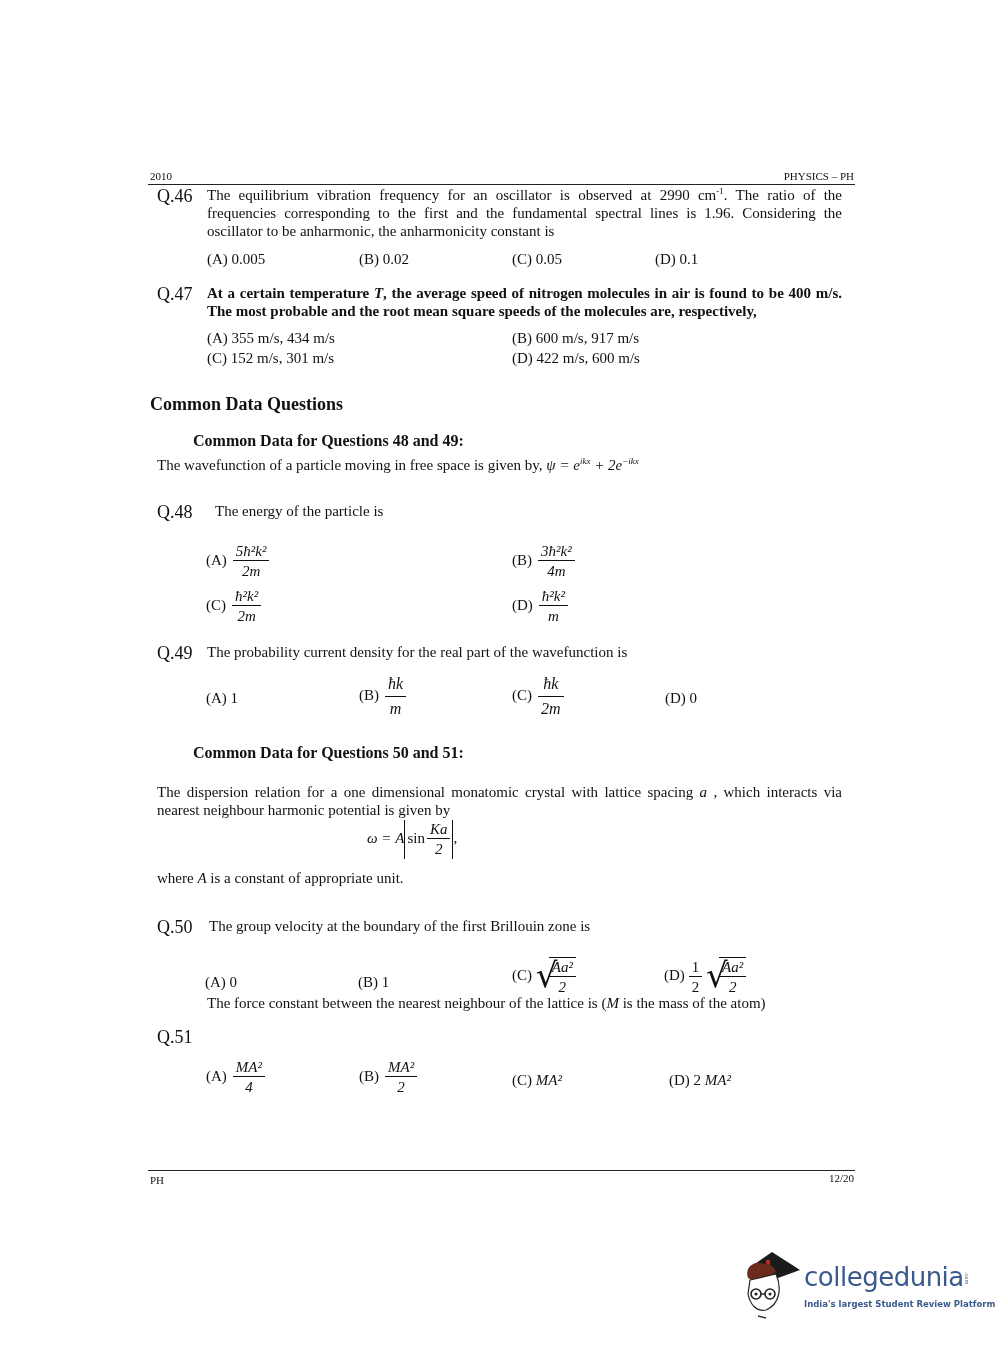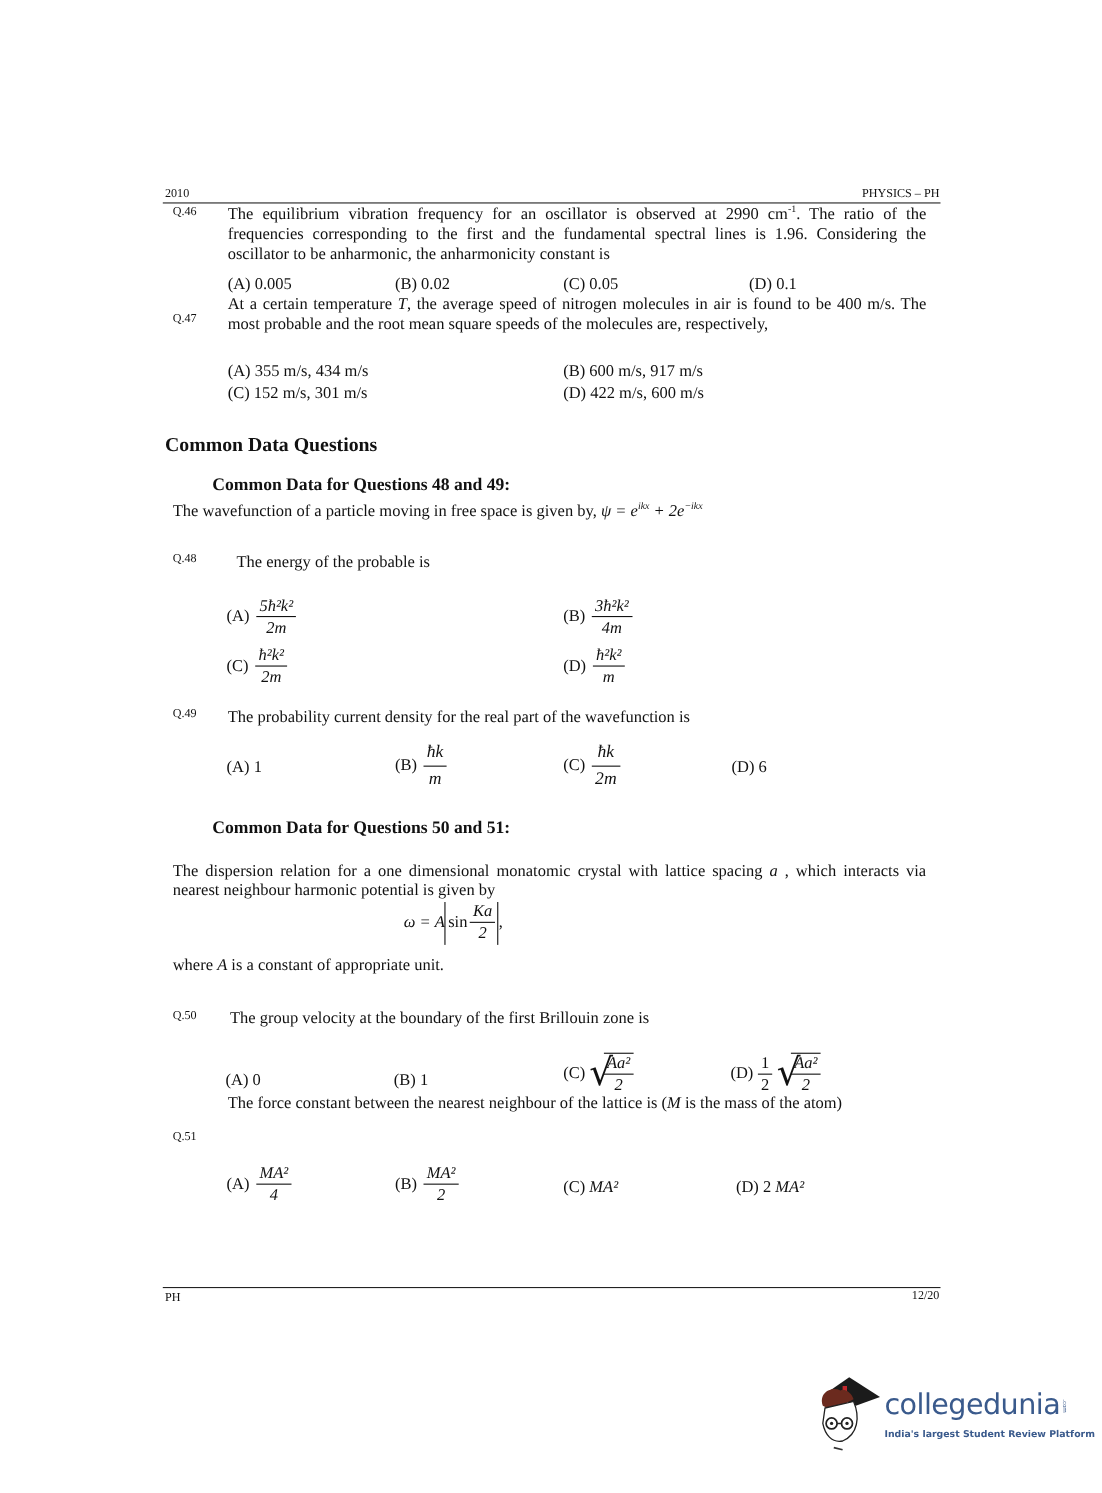--- a/index.html
+++ b/index.html
@@ -3,21 +3,21 @@
 <meta charset="utf-8">
 <style>
   html, body { margin: 0; padding: 0; background: #ffffff; }
   body { width: 1002px; height: 1357px; position: relative; overflow: hidden;
          font-family: "Liberation Serif", serif; color: #111; }
   .abs { position: absolute; }
   .hdr { font-size: 11px; }
   .rule { position: absolute; left: 148px; width: 707px; height: 0; border-top: 1.5px solid #222; }
   .txt { font-size: 15px; line-height: 18px; }
   .just { text-align: justify; text-align-last: left; }
-  .qnum { font-size: 11px; }
+  .qnum { font-size: 18px; }
   .h1 { font-size: 18px; font-weight: bold; }
   .h2 { font-size: 16px; font-weight: bold; margin-left: 36px; }
   .opt { font-size: 15px; white-space: nowrap; }
   i, .it { font-style: italic; }
   sup { font-size: 9px; vertical-align: super; line-height: 0; }
   .frac { display: inline-block; vertical-align: middle; text-align: center; margin-left: 6px; }
   .frac .num { display: block; padding: 0 3px; border-bottom: 1px solid #111; line-height: 18px; }
   .frac .den { display: block; padding: 0 3px; line-height: 20px; }
   .big .num, .big .den { font-size: 16px; line-height: 24px; font-style: italic; }
   .sqrt { display: inline-block; vertical-align: middle; position: relative; padding-left: 11px; }
@@ -34,40 +34,40 @@
 <div class="abs hdr" style="left:150px;top:170px;">2010</div>
 <div class="abs hdr" style="right:148px;top:170px;">PHYSICS – PH</div>
 <div class="rule" style="top:184px;"></div>
 
 <div>
   <div class="abs qnum" style="left:157px;top:186px;">Q.46</div>
   <div class="abs txt just" style="left:207px;top:186px;width:635px;"><span>The equilibrium vibration frequency for an oscillator is observed at 2990 cm</span><sup>-1</sup><span>. The ratio of the frequencies corresponding to the first and the fundamental spectral lines is 1.96. Considering the oscillator to be anharmonic, the anharmonicity constant is</span></div>
   <div class="abs opt" style="left:207px;top:251px;">(A) 0.005</div>
   <div class="abs opt" style="left:359px;top:251px;">(B) 0.02</div>
   <div class="abs opt" style="left:512px;top:251px;">(C) 0.05</div>
-  <div class="abs opt" style="left:681px;top:251px;">(D) 0.1</div>
+  <div class="abs opt" style="left:655px;top:251px;">(D) 0.1</div>
 </div>
 
 <div>
   <div class="abs qnum" style="left:157px;top:284px;">Q.47</div>
-  <div class="abs txt just" style="left:207px;top:268px;width:635px;"><span>At a certain temperature </span><i>T</i><span>, the average speed of nitrogen molecules in air is found to be 400 m/s. The most probable and the root mean square speeds of the molecules are, respectively,</span></div>
+  <div class="abs txt just" style="left:207px;top:284px;width:635px;font-weight:bold;"><span>At a certain temperature </span><i>T</i><span>, the average speed of nitrogen molecules in air is found to be 400 m/s. The most probable and the root mean square speeds of the molecules are, respectively,</span></div>
   <div class="abs opt" style="left:207px;top:330px;">(A) 355 m/s, 434 m/s</div>
   <div class="abs opt" style="left:512px;top:330px;">(B) 600 m/s, 917 m/s</div>
   <div class="abs opt" style="left:207px;top:350px;">(C) 152 m/s, 301 m/s</div>
   <div class="abs opt" style="left:512px;top:350px;">(D) 422 m/s, 600 m/s</div>
 </div>
 
 <div class="abs h1" style="left:150px;top:394px;">Common Data Questions</div>
 
 <div class="abs h2" style="left:157px;top:432px;">Common Data for Questions 48 and 49:</div>
 <div class="abs txt" style="left:157px;top:456px;white-space:nowrap;"><span>The wavefunction of a particle moving in free space is given by, </span><i><span>ψ = e</span><sup>ikx</sup><span> + 2e</span><sup>−ikx</sup></i></div>
 
 <div>
   <div class="abs qnum" style="left:157px;top:502px;">Q.48</div>
-  <div class="abs txt" style="left:215px;top:502px;">The energy of the probable is</div>
+  <div class="abs txt" style="left:215px;top:502px;">The energy of the particle is</div>
 
   <div class="abs opt" style="left:206px;top:542px;">
     <span>(A)</span><span class="frac it"><span class="num">5ħ²k²</span><span class="den">2m</span></span>
   </div>
   <div class="abs opt" style="left:512px;top:542px;">
     <span>(B)</span><span class="frac it"><span class="num">3ħ²k²</span><span class="den">4m</span></span>
   </div>
   <div class="abs opt" style="left:206px;top:587px;">
     <span>(C)</span><span class="frac it"><span class="num">ħ²k²</span><span class="den">2m</span></span>
   </div>
@@ -80,21 +80,21 @@
   <div class="abs qnum" style="left:157px;top:643px;">Q.49</div>
   <div class="abs txt" style="left:207px;top:643px;">The probability current density for the real part of the wavefunction is</div>
 
   <div class="abs opt" style="left:206px;top:690px;">(A) 1</div>
   <div class="abs opt" style="left:359px;top:672px;">
     <span>(B)</span><span class="frac big it"><span class="num">ħk</span><span class="den">m</span></span>
   </div>
   <div class="abs opt" style="left:512px;top:672px;">
     <span>(C)</span><span class="frac big it"><span class="num">ħk</span><span class="den">2m</span></span>
   </div>
-  <div class="abs opt" style="left:665px;top:690px;">(D) 6</div>
+  <div class="abs opt" style="left:665px;top:690px;">(D) 0</div>
 </div>
 
 <div class="abs h2" style="left:157px;top:744px;">Common Data for Questions 50 and 51:</div>
 <div class="abs txt just" style="left:157px;top:783px;width:685px;"><span>The dispersion relation for a one dimensional monatomic crystal with lattice spacing </span><i>a</i><span> , which interacts via nearest neighbour harmonic potential is given by</span></div>
 
 <div class="abs txt" style="left:367px;top:820px;white-space:nowrap;">
   <i>ω = A</i><span class="abs-bar"><span>sin</span><span class="frac it" style="margin-left:2px;"><span class="num">Ka</span><span class="den">2</span></span></span><span>,</span>
 </div>
 
 <div class="abs txt" style="left:157px;top:869px;"><span>where </span><i>A</i><span> is a constant of appropriate unit.</span></div>

